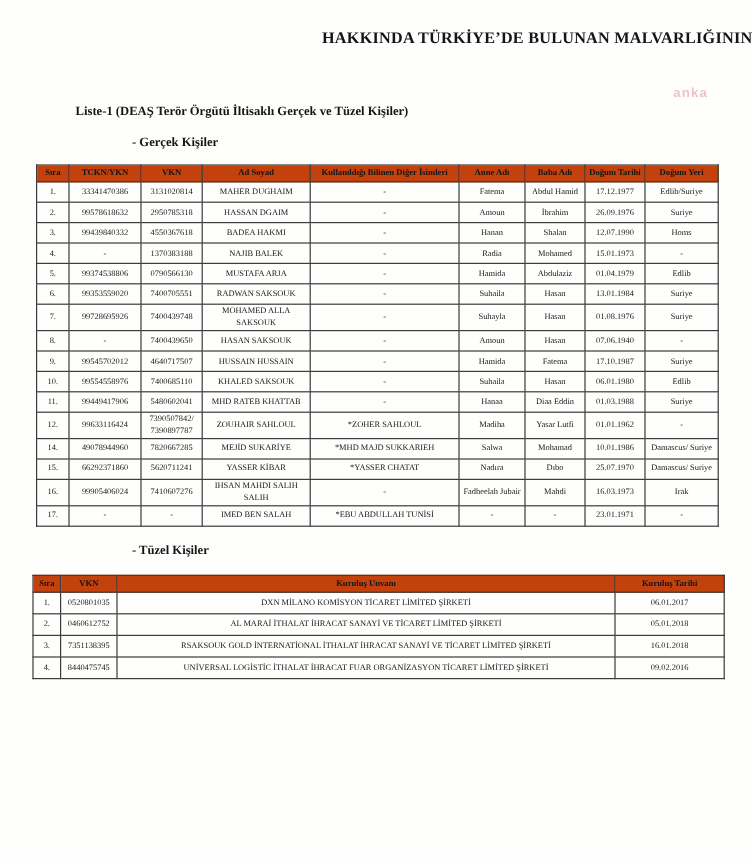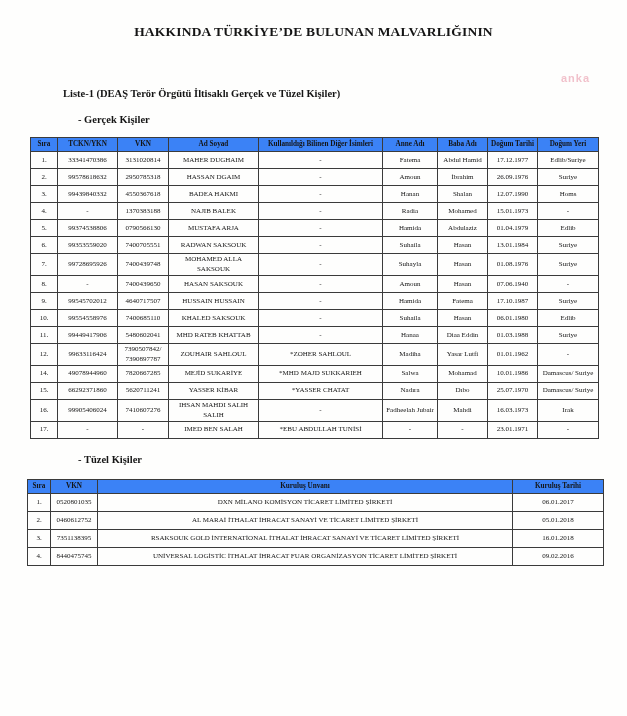--- a/index.html
+++ b/index.html
@@ -6,21 +6,21 @@
   .page {
     position:relative;
     width:627px; height:716px;
     background:#fefefd;
     font-family:"Liberation Serif", serif;
     color:#151515;
     overflow:hidden;
   }
   .doc-title {
     padding-top:19px;
-    text-align:center;
+    text-align:right;
     font-weight:bold;
     font-size:13.5px;
     line-height:25px;
     letter-spacing:0.2px;
   }
   .doc-title span { display:block; }
   .watermark {
     position:absolute;
     top:31px; left:561px;
     font-family:"Liberation Sans", sans-serif;
@@ -30,34 +30,34 @@
     color:#f0bbc6;
     opacity:0.9;
     margin-top:41px;
   }
   .list-title {
     margin:44px 0 0 63px;
     font-weight:bold;
     font-size:10.5px;
   }
   .section-heading {
-    margin:15px 0 0 78px;
+    margin:15px 0 0 110px;
     font-weight:bold;
     font-size:10.5px;
   }
   .section-heading.tuzel { margin-top:15px; }
   table {
     border-collapse:collapse;
     table-layout:fixed;
     border:1.5px solid #2e2e2e;
   }
   #gercek-table { margin:12px 0 0 30px; width:568px; }
   #tuzel-table  { margin:14px 0 0 27px; width:576px; }
   th {
-    background:#3b82f6;
+    background:#c2410c;
     font-weight:bold;
     font-size:7.2px;
     border:1px solid #3b3b3b;
     padding:2px 1px;
     text-align:center;
     vertical-align:middle;
     line-height:1.3;
   }
   td {
     font-size:7px;

